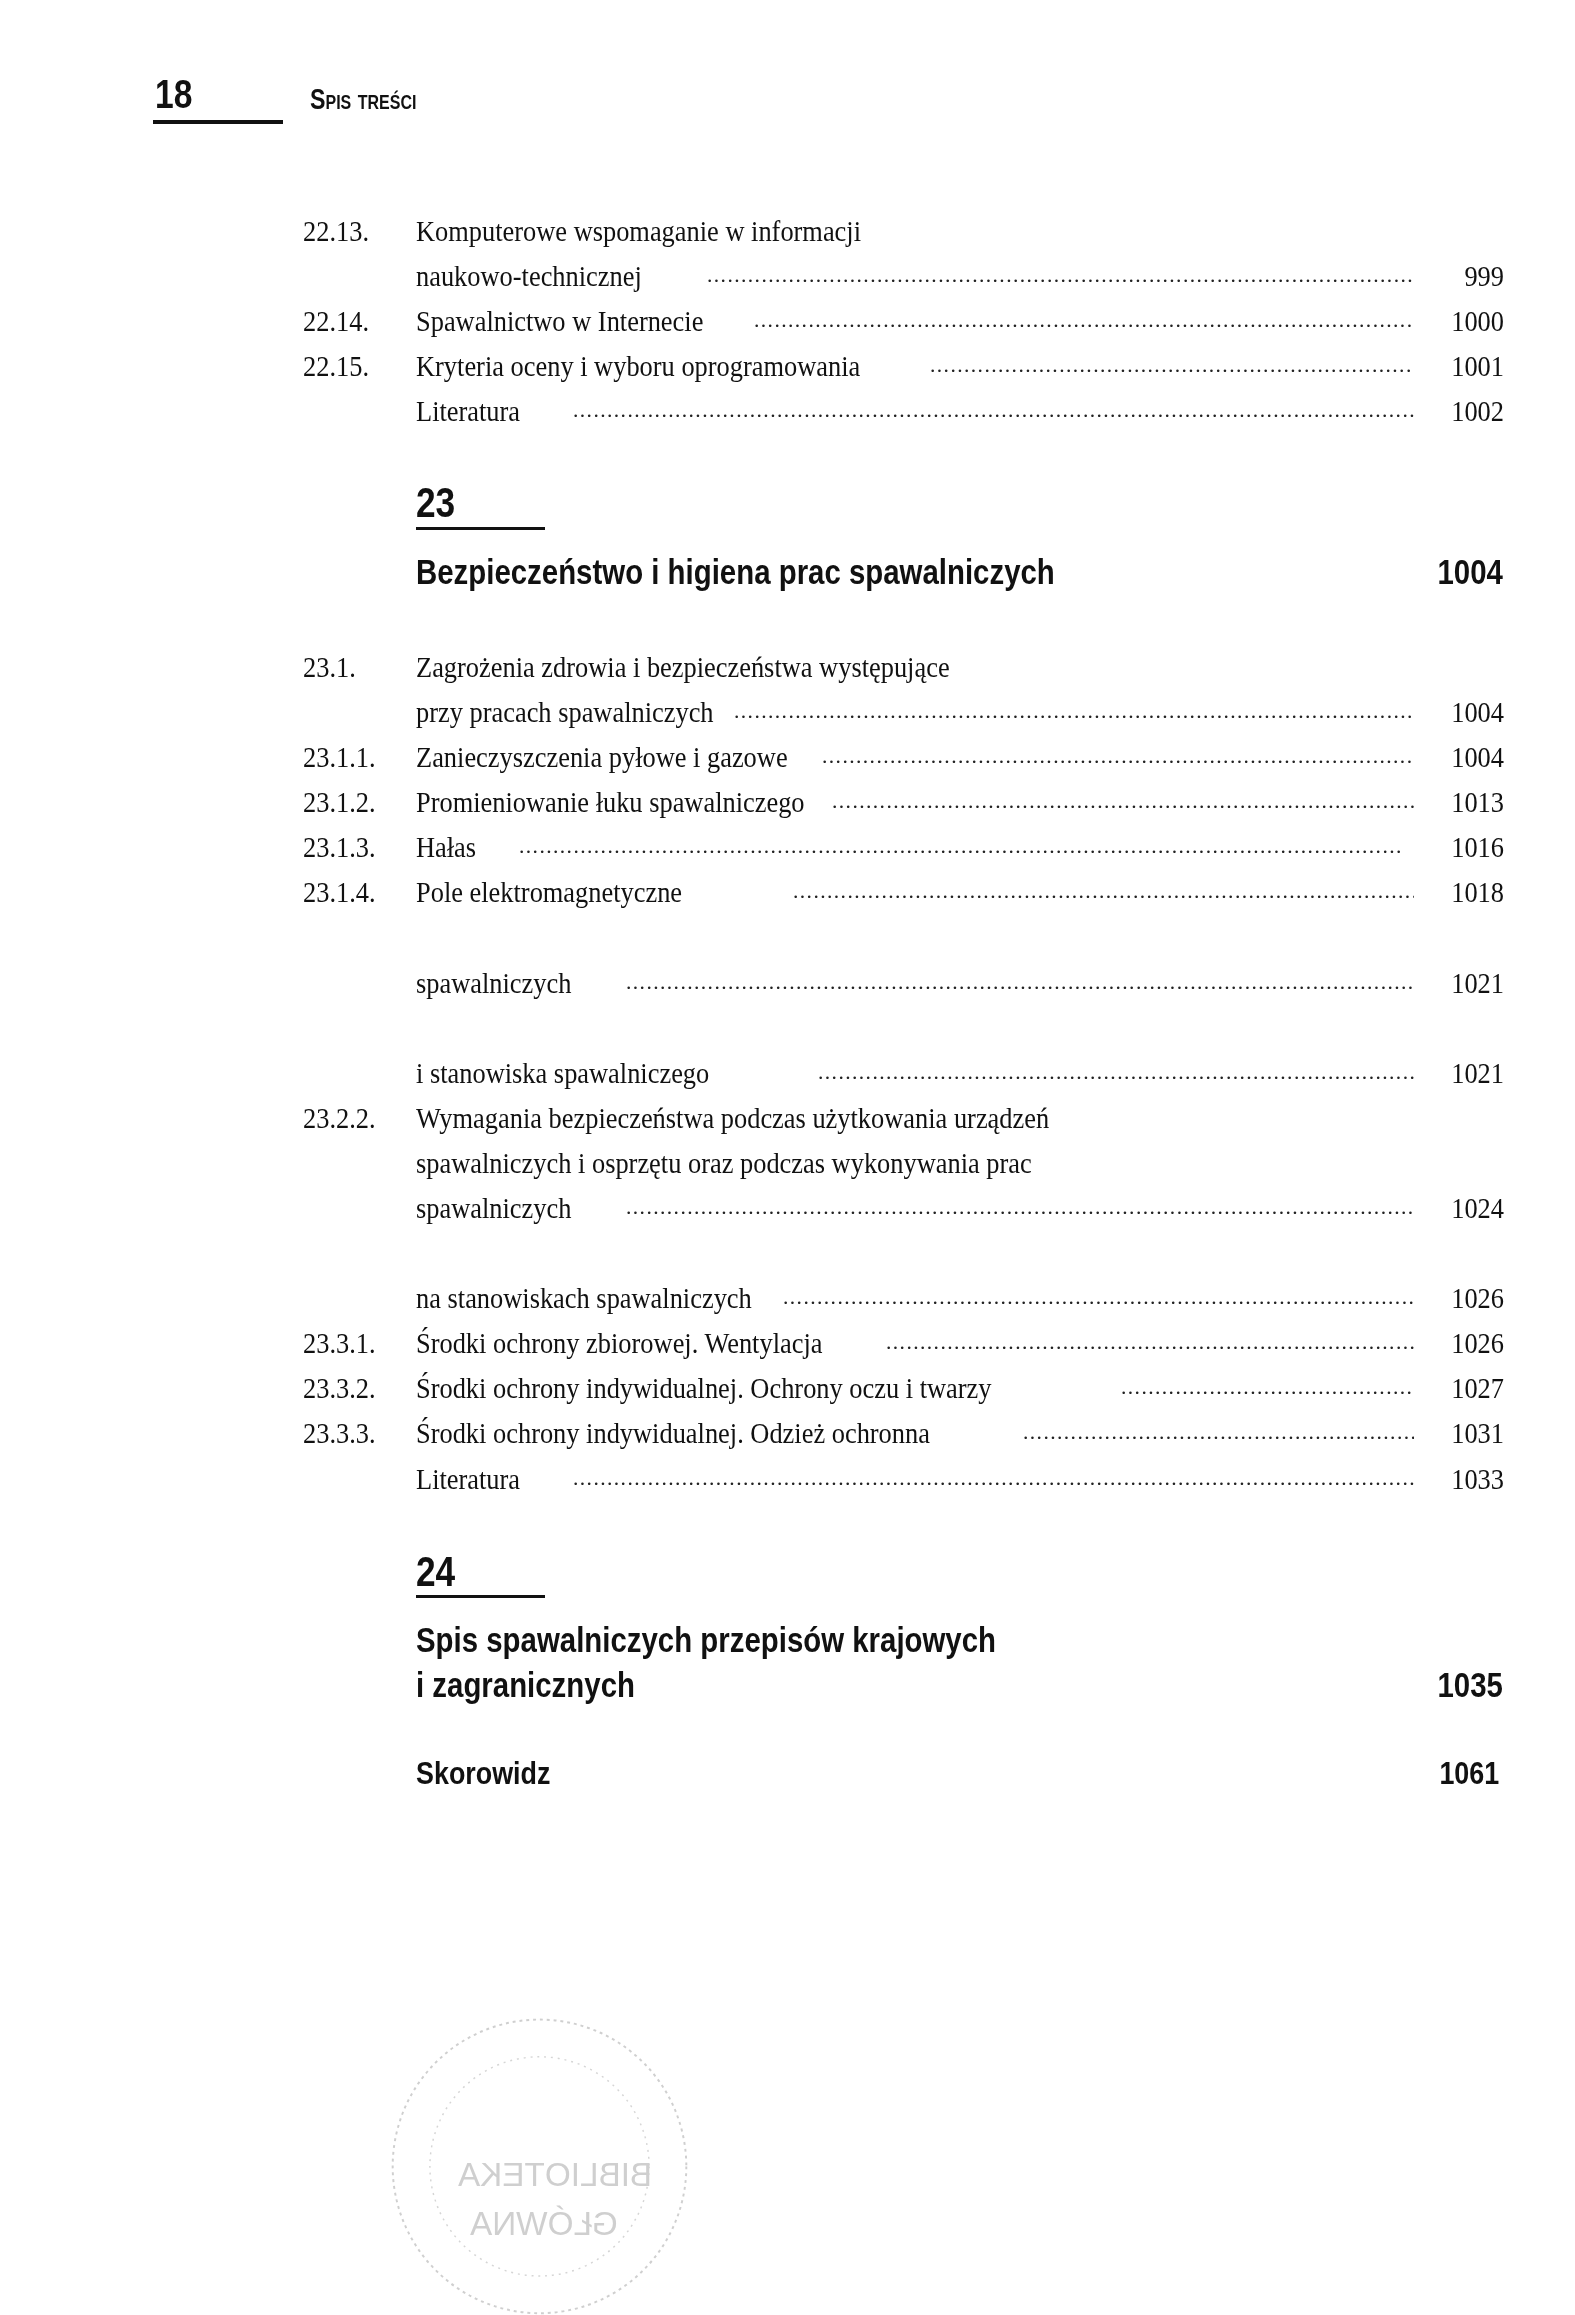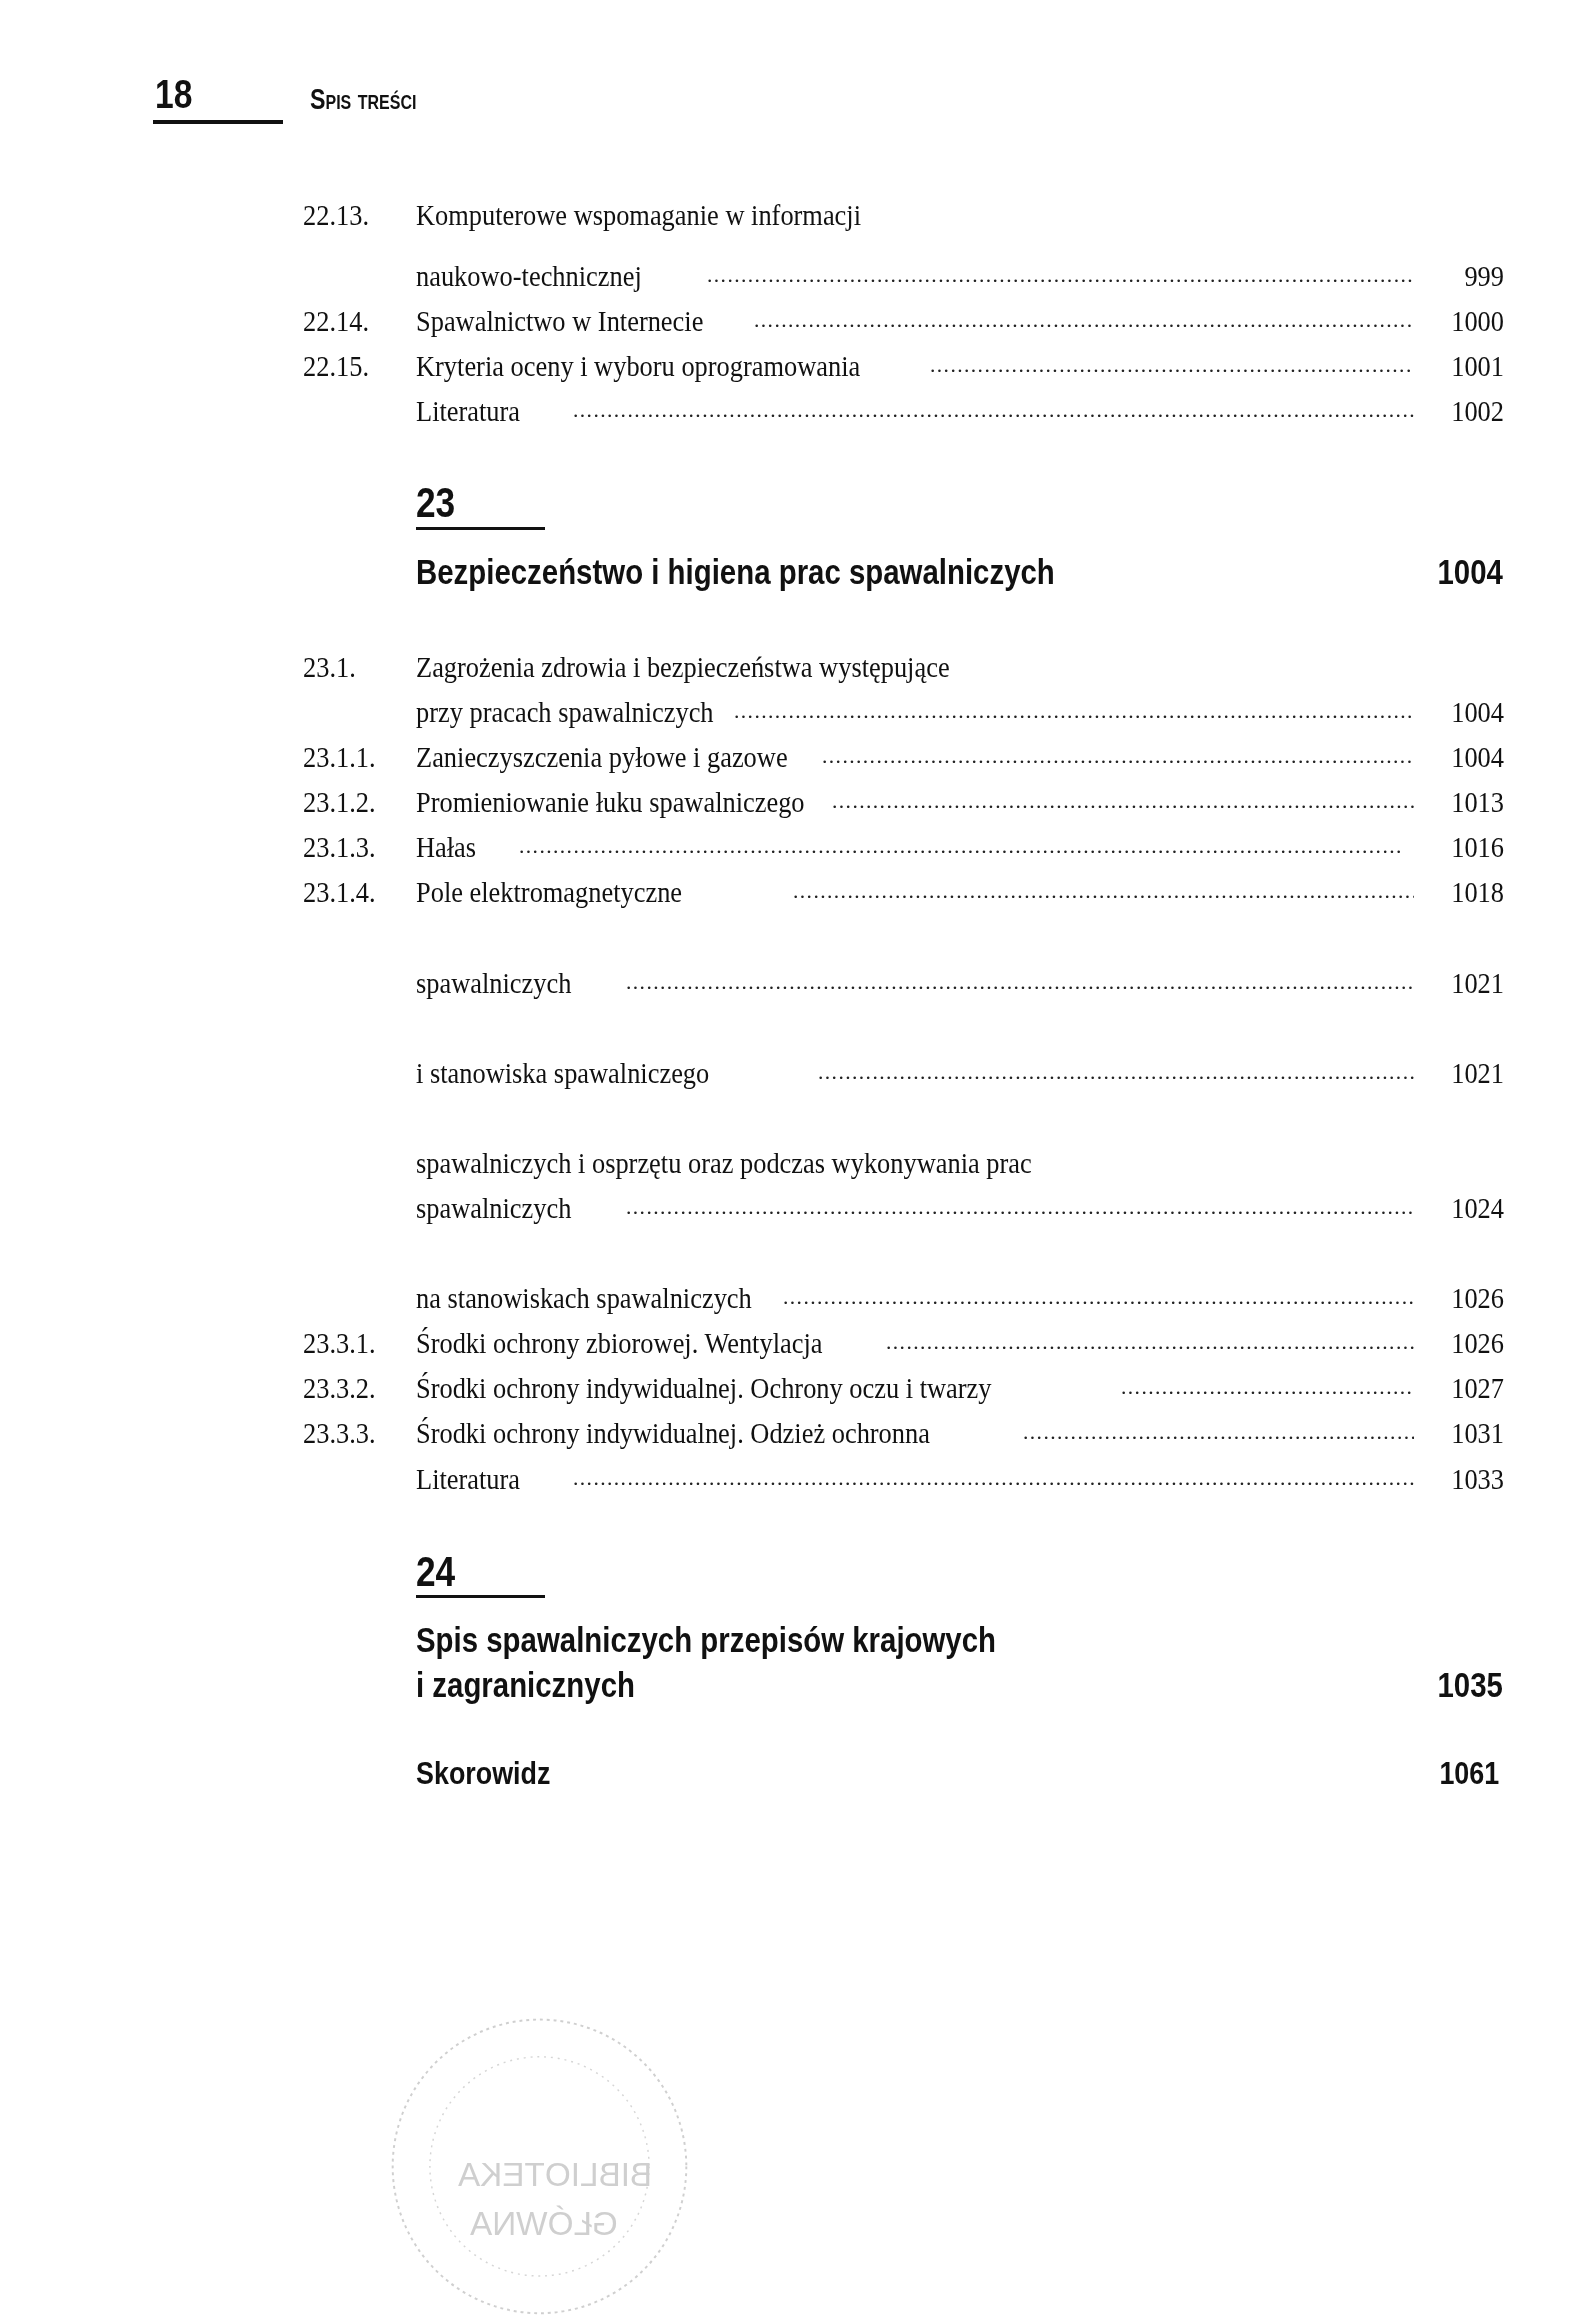--- a/index.html
+++ b/index.html
@@ -28,21 +28,21 @@
 <body>
 
 <div class="page">
 
   <div class="running-head">
     <div class="folio">18</div>
     <div class="folio-rule"></div>
     <div class="run-title">Spis treści</div>
   </div>
 
-  <div class="toc-line" style="top:192px">
+  <div class="toc-line" style="top:208px">
     <span class="num">22.13.</span>
     <span class="text">Komputerowe wspomaganie w informacji</span>
   </div>
   <div class="toc-line" style="top:253px">
     <span class="text">naukowo-technicznej</span>
     <span class="lead" style="left:404px">............................................................................................................</span>
     <span class="page-no">999</span>
   </div>
   <div class="toc-line" style="top:298px">
     <span class="num">22.14.</span>
@@ -103,20 +103,24 @@
   <div class="toc-line" style="top:960px">
     <span class="text">spawalniczych</span>
     <span class="lead" style="left:323px">..................................................................................................................................</span>
     <span class="page-no">1021</span>
   </div>
   <div class="toc-line" style="top:1050px">
     <span class="text">i stanowiska spawalniczego</span>
     <span class="lead" style="left:515px">............................................................................................................</span>
     <span class="page-no">1021</span>
   </div>
+  <div class="toc-line" style="top:1095px">
+    <span class="num">23.2.2.</span>
+    <span class="text">Wymagania bezpieczeństwa podczas użytkowania urządzeń</span>
+  </div>
   <div class="toc-line" style="top:1140px">
     <span class="text">spawalniczych i osprzętu oraz podczas wykonywania prac</span>
   </div>
   <div class="toc-line" style="top:1185px">
     <span class="text">spawalniczych</span>
     <span class="lead" style="left:323px">..................................................................................................................................</span>
     <span class="page-no">1024</span>
   </div>
   <div class="toc-line" style="top:1275px">
     <span class="text">na stanowiskach spawalniczych</span>

